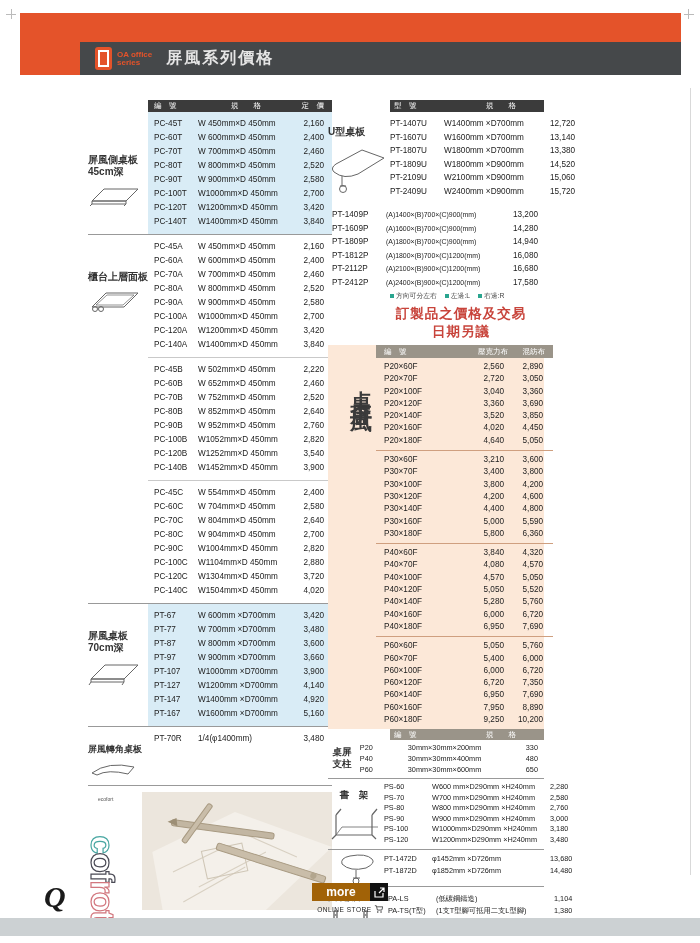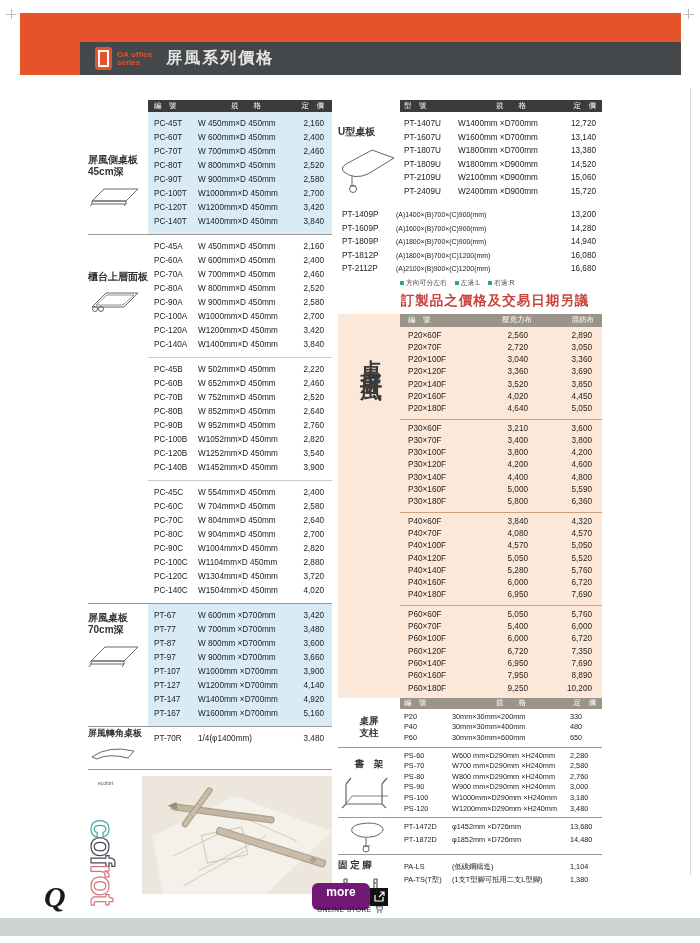--- a/index.html
+++ b/index.html
@@ -9,21 +9,21 @@
   
   .orange-bar{position:absolute;left:20px;top:13px;width:661px;height:62px;background:#e4532a;}
   .title-bar{position:absolute;left:80px;top:42px;width:601px;height:33px;background:#45484a;display:flex;align-items:center;}
   .logo-box{width:17px;height:23px;background:#e4532a;border-radius:3px;margin-left:15px;display:flex;align-items:center;justify-content:center;}
   .logo-box i{display:block;width:7px;height:13px;border:2px solid #fff;}
   .logo-txt{margin-left:5px;color:#e4532a;font-size:8px;line-height:8px;font-weight:bold;}
   .page-title{color:#e5e5e5;font-size:16px;font-weight:bold;margin-left:14px;letter-spacing:2px;}
 
   
   .col-l{position:absolute;left:88px;top:100px;width:244px;}
-  .col-r{position:absolute;left:338px;top:100px;width:264px;}
+  .col-r{position:absolute;left:328px;top:100px;width:216px;}
   .edge-line{position:absolute;left:690px;top:88px;height:787px;width:1px;background:#d9d9d9;}
   .crop{position:absolute;background:#bbb;}
 
   
   .hbar{height:12px;display:grid;align-items:center;background:#3b3b3b;color:#fff;font-size:7.5px;}
   .hbar span{white-space:nowrap;}
   .group{display:flex;}
   .glabel{width:60px;position:relative;font-size:10px;font-weight:bold;color:#333;line-height:12px;}
   .gdata{flex:1;padding:5px 0 5px 0;}
   .tr{display:grid;height:14px;line-height:14px;font-size:8.2px;color:#222;}
@@ -85,21 +85,21 @@
   .wm-letters{position:absolute;top:66px;left:-28px;transform:rotate(90deg);font-size:34px;font-weight:bold;letter-spacing:-2px;white-space:nowrap;}
   .wm-letters span{-webkit-text-fill-color:transparent;-webkit-text-stroke:1.2px currentColor;}
   .wm-letters .l0{color:#49a7a2;}
   .wm-letters .l1,.wm-letters .l2{color:#4a4a55;}
   .wm-letters .l3,.wm-letters .l4,.wm-letters .l5{color:#d2777e;}
   .photo{flex:1;height:118px;position:relative;background:linear-gradient(135deg,#efe9e2 0%,#e7e0d6 45%,#ddd3c6 100%);overflow:hidden;}
 
   
   .q-logo{position:absolute;left:44px;top:880px;font-family:"Liberation Serif","DejaVu Serif",serif;font-style:italic;font-weight:bold;font-size:30px;color:#1a1a1a;}
   .more-wrap{position:absolute;left:0;top:883px;width:700px;display:flex;justify-content:center;align-items:center;gap:0;}
-  .more-btn{background:#701a75;color:#fff;font-size:12px;font-weight:bold;width:58px;height:27px;line-height:18px;text-align:center;cursor:pointer;border-radius:6px;}
+  .more-btn{background:#a16207;color:#fff;font-size:12px;font-weight:bold;width:58px;height:18px;line-height:18px;text-align:center;cursor:pointer;}
   .more-ico{width:18px;height:18px;background:#111;display:flex;align-items:center;justify-content:center;}
   .store-wrap{position:absolute;left:0;top:905px;width:700px;text-align:center;font-size:6.5px;color:#222;letter-spacing:0.5px;}
   .footer-bar{position:absolute;left:0;top:918px;width:700px;height:18px;background:#ccd1d3;}
 </style>
 </head>
 <body>
 <div class="page">
 
   <div class="crop" style="left:6px;top:14px;width:10px;height:1px;"></div>
   <div class="crop" style="left:11px;top:9px;width:1px;height:10px;"></div>
@@ -320,21 +320,21 @@
           <div class="tr">
             <span class="td c0">PC-140C</span>
             <span class="td c1">W1504mm×D 450mm</span>
             <span class="td c2">4,020</span>
           </div>
         </div>
     </div>
 
     <div class="group hl sep-strong">
       <div class="glabel">
-        <div style="margin-top:8px;">屏風桌板</div>
+        <div style="margin-top:26px;">屏風桌板</div>
         <div>70cm深</div>
         <svg class="icon" width="52" height="30" viewBox="0 0 52 30">
           <polygon points="3,21 17,7 50,7 36,21" fill="none" stroke="#666" stroke-width="1"></polygon>
           <polygon points="3,21 36,21 36,24 3,24" fill="none" stroke="#666" stroke-width="1"></polygon>
           <path d="M3,24 l-2,3 m35,-3 l-2,3" stroke="#666" fill="none"></path>
         </svg>
       </div>
       <div class="gdata">
           <div class="tr">
             <span class="td c0">PT-67</span>
@@ -374,21 +374,21 @@
           <div class="tr">
             <span class="td c0">PT-167</span>
             <span class="td c1">W1600mm ×D700mm</span>
             <span class="td c2">5,160</span>
           </div>
         </div>
     </div>
 
     <div class="group sep-strong" style="padding-bottom:2px;">
       <div class="glabel">
-        <div style="margin-top:0;font-size:9px;">屏風轉角桌板</div>
+        <div style="margin-top:16px;font-size:9px;">屏風轉角桌板</div>
         <svg class="icon" width="50" height="18" viewBox="0 0 50 18">
           <path d="M4,14 Q20,2 46,8 L40,15 Q20,10 9,16 Z" fill="none" stroke="#666" stroke-width="1"></path>
         </svg>
       </div>
       <div class="gdata" style="">
           <div class="tr">
             <span class="td c0">PT-70R</span>
             <span class="td c1">1/4(φ1400mm)</span>
             <span class="td c2">3,480</span>
           </div>
@@ -494,20 +494,25 @@
               <div class="tr">
                 <span class="td c0">PT-1812P</span>
                 <span class="td c1">(A)1800×(B)700×(C)1200(mm)</span>
                 <span class="td c2">16,080</span>
               </div>
               <div class="tr">
                 <span class="td c0">PT-2112P</span>
                 <span class="td c1">(A)2100×(B)900×(C)1200(mm)</span>
                 <span class="td c2">16,680</span>
               </div>
+              <div class="tr">
+                <span class="td c0">PT-2412P</span>
+                <span class="td c1">(A)2400×(B)900×(C)1200(mm)</span>
+                <span class="td c2">17,580</span>
+              </div>
             </div>
           <div class="notes">
             <span><i class="bullet"></i><span>方向可分左右</span></span>
             <span><i class="bullet"></i><span>左邊:L</span></span>
             <span><i class="bullet"></i><span>右邊:R</span></span>
           </div>
         </div>
       </div>
 
       <div class="banner">訂製品之價格及交易日期另議</div>

